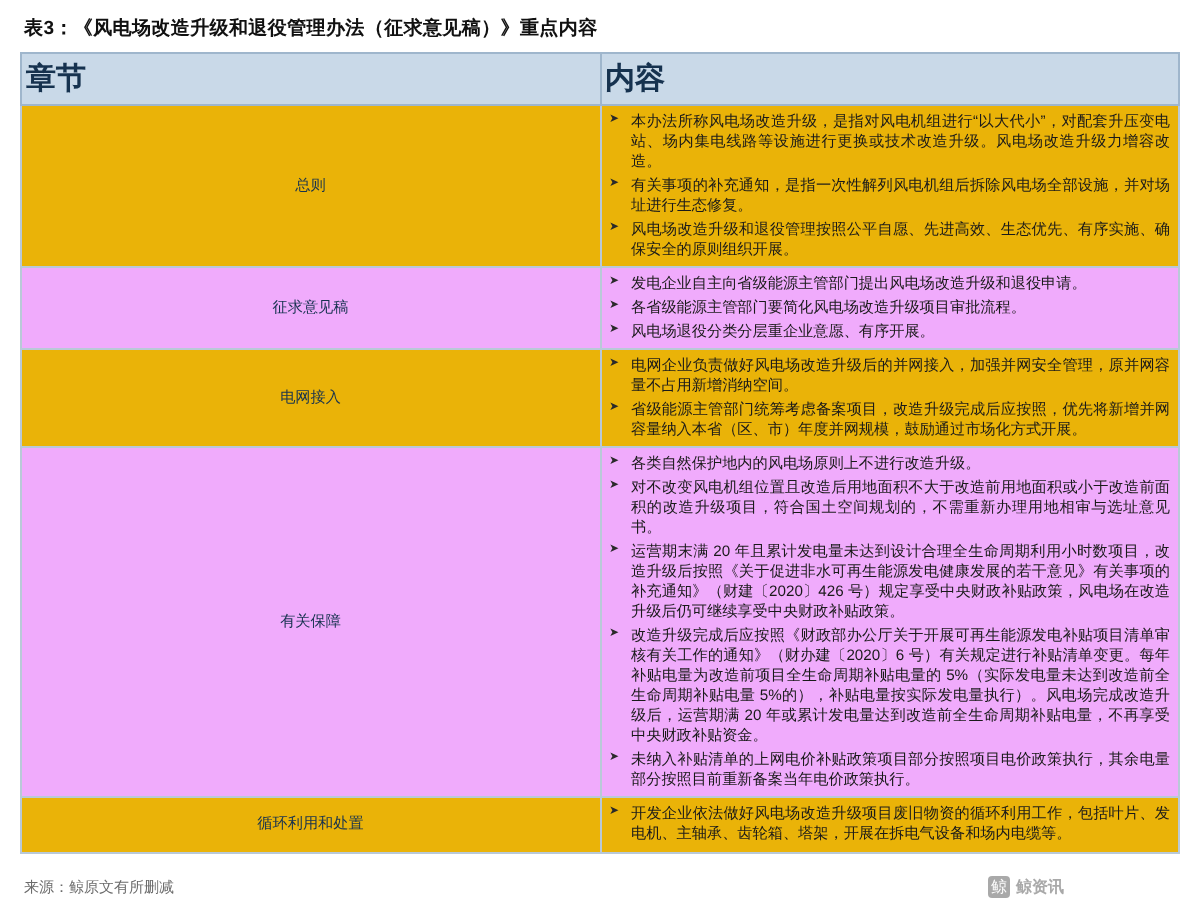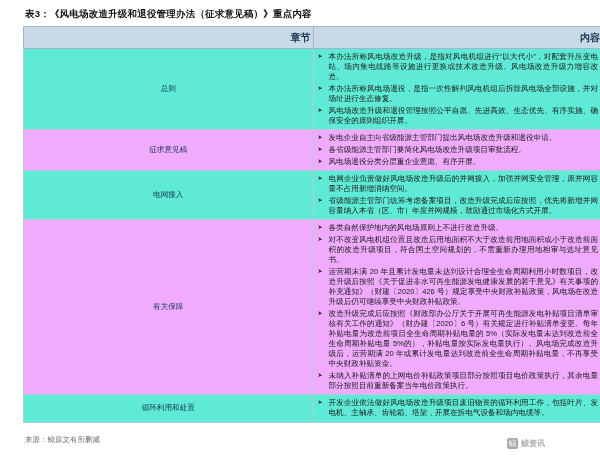--- a/index.html
+++ b/index.html
@@ -3,56 +3,56 @@
 <meta charset="utf-8">
 <style>
   html,body{margin:0;padding:0;}
   body{
     width:600px;height:455px;
     background:#ffffff;
     font-family:"Liberation Sans","DejaVu Sans",sans-serif;
     color:#1a1a1a;
     overflow:hidden;
   }
-  .page{position:relative;width:540px;height:455px;box-sizing:border-box;padding:8px 10px 0 10px;margin-left:13px;}
+  .page{position:relative;width:540px;height:455px;box-sizing:border-box;padding:8px 10px 0 10px;}
   .caption{
     font-size:9.5px;font-weight:bold;color:#111;
     margin:0 0 5px 2px;letter-spacing:0.2px;
   }
   table.main{
     border-collapse:collapse;
     width:580px;
     table-layout:fixed;
   }
   table.main th{
     background:#c9d9e8;
     color:#16324f;
-    font-size:10px;
+    font-size:15px;
     font-weight:bold;
     border:1px solid #9fb6cc;
     padding:3px 2px;
-    text-align:right;
+    text-align:left;
     height:15px;
   }
   table.main td{
     border:1px solid #b9c9d8;
     vertical-align:middle;
     font-size:7.6px;
     line-height:1.32;
     padding:3px 4px;
   }
   td.sec{
     width:82px;
     text-align:center;
     font-weight:normal;
     font-size:9px;
     color:#16324f;
     padding:3px 2px;
   }
-  tr.shade td{background:#5eead4;}
+  tr.shade td{background:#eab308;}
   tr.plain td{background:#f0abfc;}
   ul.items{margin:0;padding:0;list-style:none;}
   ul.items li{
     position:relative;
     padding-left:11px;
     margin:0 0 2px 0;
     text-align:justify;
   }
   ul.items li:last-child{margin-bottom:0;}
   ul.items li:before{
@@ -98,21 +98,21 @@
         <th>内容</th>
       </tr>
     </thead>
     <tbody>
 
       <tr class="shade">
         <td class="sec">总则</td>
         <td>
           <ul class="items">
             <li>本办法所称风电场改造升级，是指对风电机组进行“以大代小”，对配套升压变电站、场内集电线路等设施进行更换或技术改造升级。风电场改造升级力增容改造。</li>
-            <li>本办法所称风电场退役，是指一次性解列风电机组后拆除风电场全部设施，并对场址进行生态修复。</li>
+            <li>有关事项的补充通知，是指一次性解列风电机组后拆除风电场全部设施，并对场址进行生态修复。</li>
             <li>风电场改造升级和退役管理按照公平自愿、先进高效、生态优先、有序实施、确保安全的原则组织开展。</li>
           </ul>
         </td>
       </tr>
 
       <tr class="plain">
         <td class="sec">征求意见稿</td>
         <td>
           <ul class="items">
             <li>发电企业自主向省级能源主管部门提出风电场改造升级和退役申请。</li>

